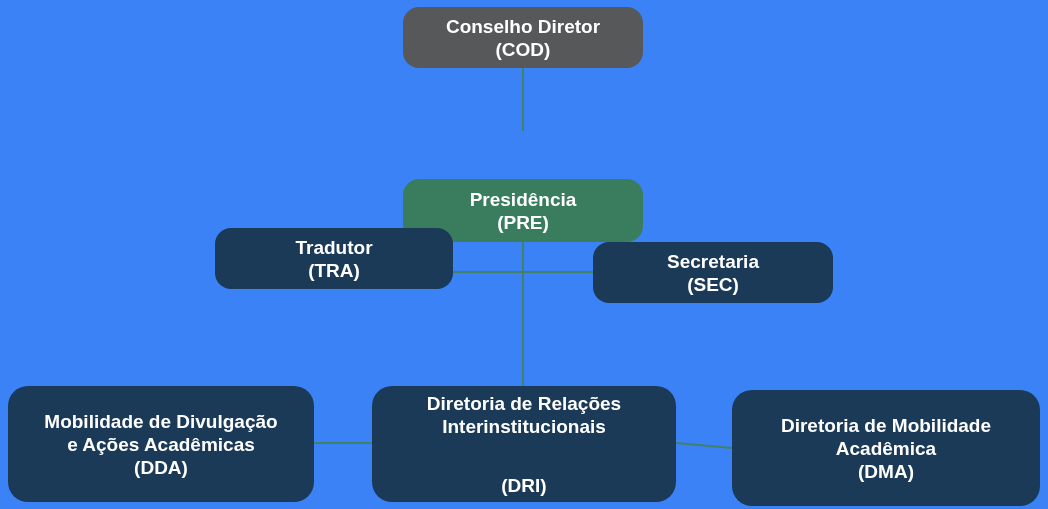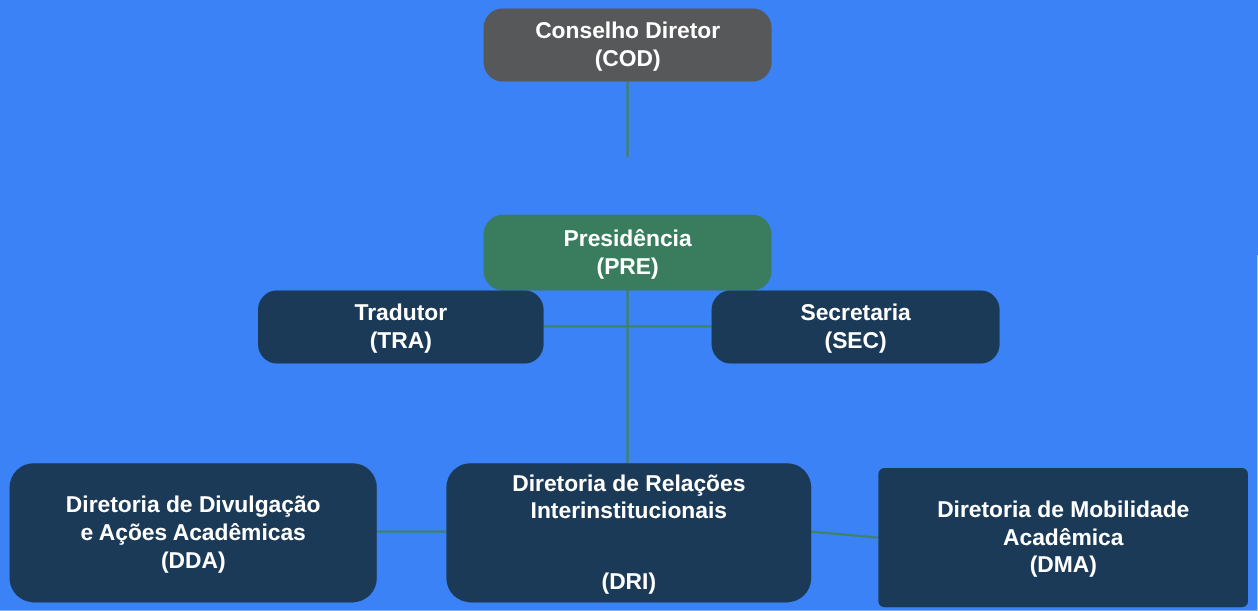--- a/index.html
+++ b/index.html
@@ -49,25 +49,25 @@
     padding: 2px 8px;
   }
   .node .label { white-space: pre-line; }
   .node .code  { white-space: nowrap; }
   .variant-gray  { background: var(--gray,  #575859); }
   .variant-green { background: var(--green, #3a7d5e); margin-top: 48px; }
   .variant-navy  { background: var(--navy,  #1b3a57); }
 
   .node-cod { left: 403px; top: 7px;   width: 240px; height: 61px;  }
   .node-pre { left: 403px; top: 131px; width: 240px; height: 63px;  }
-  .node-tra { left: 215px; top: 242px; width: 238px; height: 61px;  }
+  .node-tra { left: 215px; top: 228px; width: 238px; height: 61px;  }
   .node-sec { left: 593px; top: 242px; width: 240px; height: 61px;  }
   .node-dda { left: 8px;   top: 386px; width: 306px; height: 116px; border-radius: 20px; }
   .node-dri { left: 372px; top: 386px; width: 304px; height: 116px; border-radius: 20px; gap: 36px; }
-  .node-dma { left: 732px; top: 390px; width: 308px; height: 116px; border-radius: 5px; }
+  .node-dma { left: 732px; top: 390px; width: 308px; height: 116px; border-radius: 20px; }
 </style>
 </head>
 <body>
 
 <div class="canvas">
 
   <svg class="connectors" viewBox="0 0 1048 509" xmlns="http://www.w3.org/2000/svg">
     <line class="connector" x1="523" y1="68" x2="523" y2="131"></line>
     <line class="connector" x1="523" y1="194" x2="523" y2="386"></line>
     <line class="connector" x1="453" y1="272" x2="593" y2="272"></line>
@@ -89,21 +89,21 @@
     <span class="label">Tradutor</span>
     <span class="code">(TRA)</span>
   </div>
 
   <div class="node node-sec variant-navy">
     <span class="label">Secretaria</span>
     <span class="code">(SEC)</span>
   </div>
 
   <div class="node node-dda variant-navy">
-    <span class="label">Diretoria de Divulgação
+    <span class="label">Mobilidade de Divulgação
 e Ações Acadêmicas</span>
     <span class="code">(DDA)</span>
   </div>
 
   <div class="node node-dri variant-navy">
     <span class="label">Diretoria de Relações
 Interinstitucionais</span>
     <span class="code">(DRI)</span>
   </div>
 

